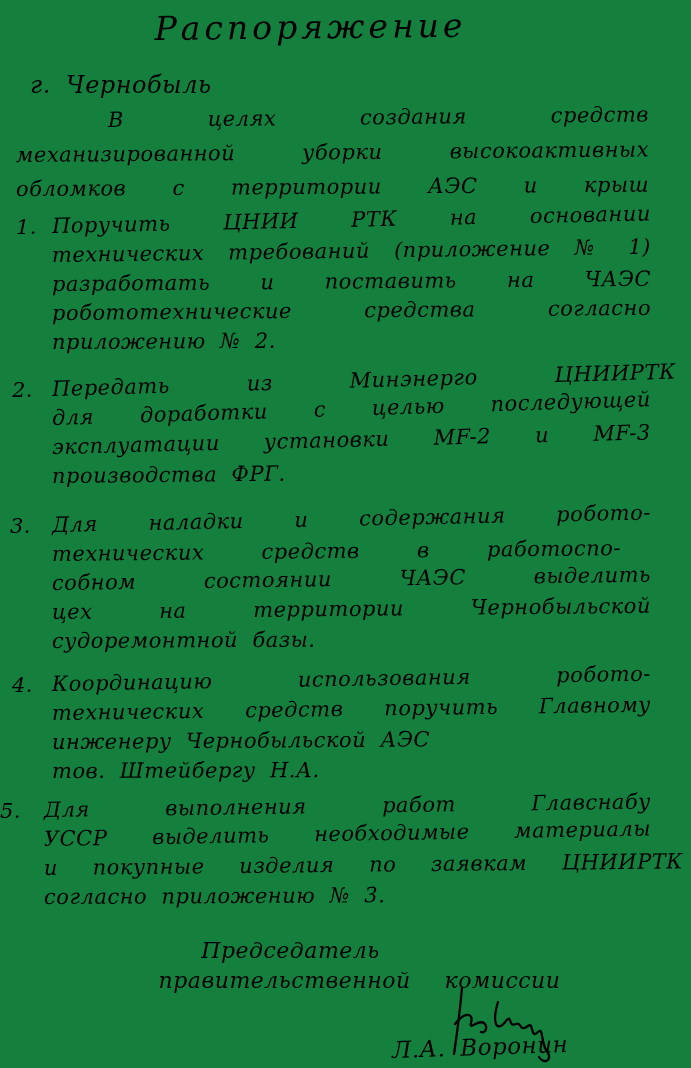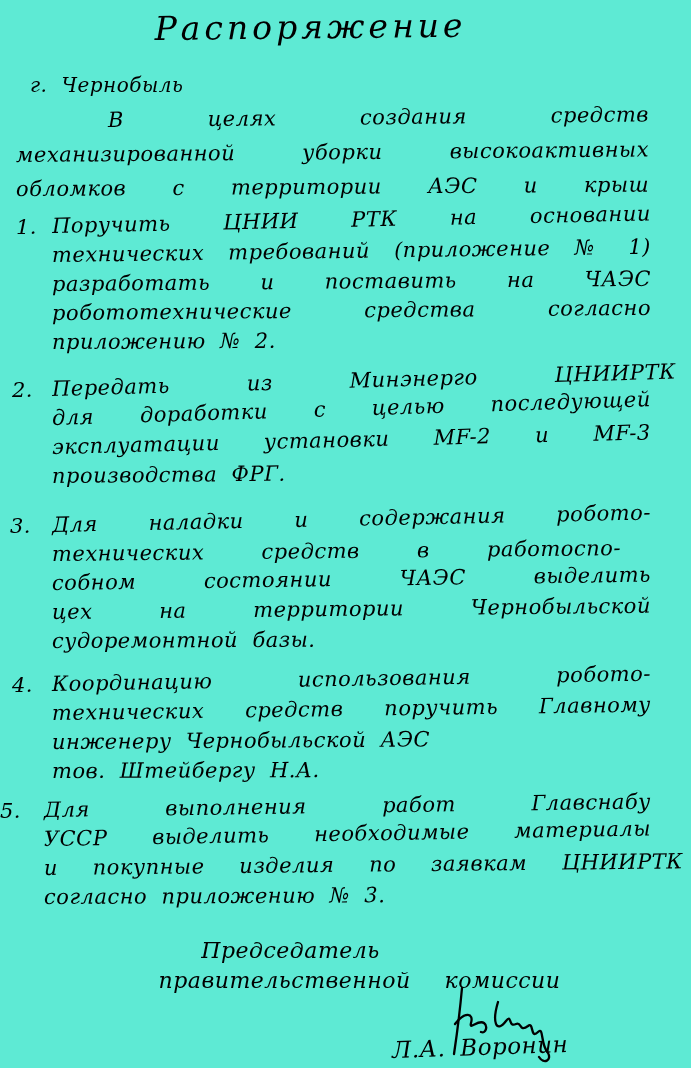--- a/index.html
+++ b/index.html
@@ -4,21 +4,21 @@
 <style>
   html, body {
     margin: 0;
     padding: 0;
     background: #ffffff;
   }
   .page {
     position: relative;
     width: 691px;
     height: 1068px;
-    background: #5eead4;
+    background: #15803d;
     color: #000000;
     overflow: hidden;
     font-family: "DejaVu Serif", serif;
     font-style: italic;
   }
   .hw {
     word-spacing: 0.45em;
     letter-spacing: 0.5px;
   }
   .title {
@@ -26,21 +26,21 @@
     text-align: center;
     padding-top: 7px;
     padding-right: 70px;
     letter-spacing: 4px;
     transform: rotate(-0.6deg);
   }
   .dateline {
     display: flex;
     justify-content: space-between;
     margin: 24px 62px 0 30px;
-    font-size: 20px;
+    font-size: 24px;
     line-height: 30px;
   }
   .preamble {
     margin: 4px 42px 0 16px;
     font-size: 21px;
     line-height: 34px;
   }
   .preamble .line { transform-origin: left center; }
   .preamble .line.first { padding-left: 92px; }
   .fill {

